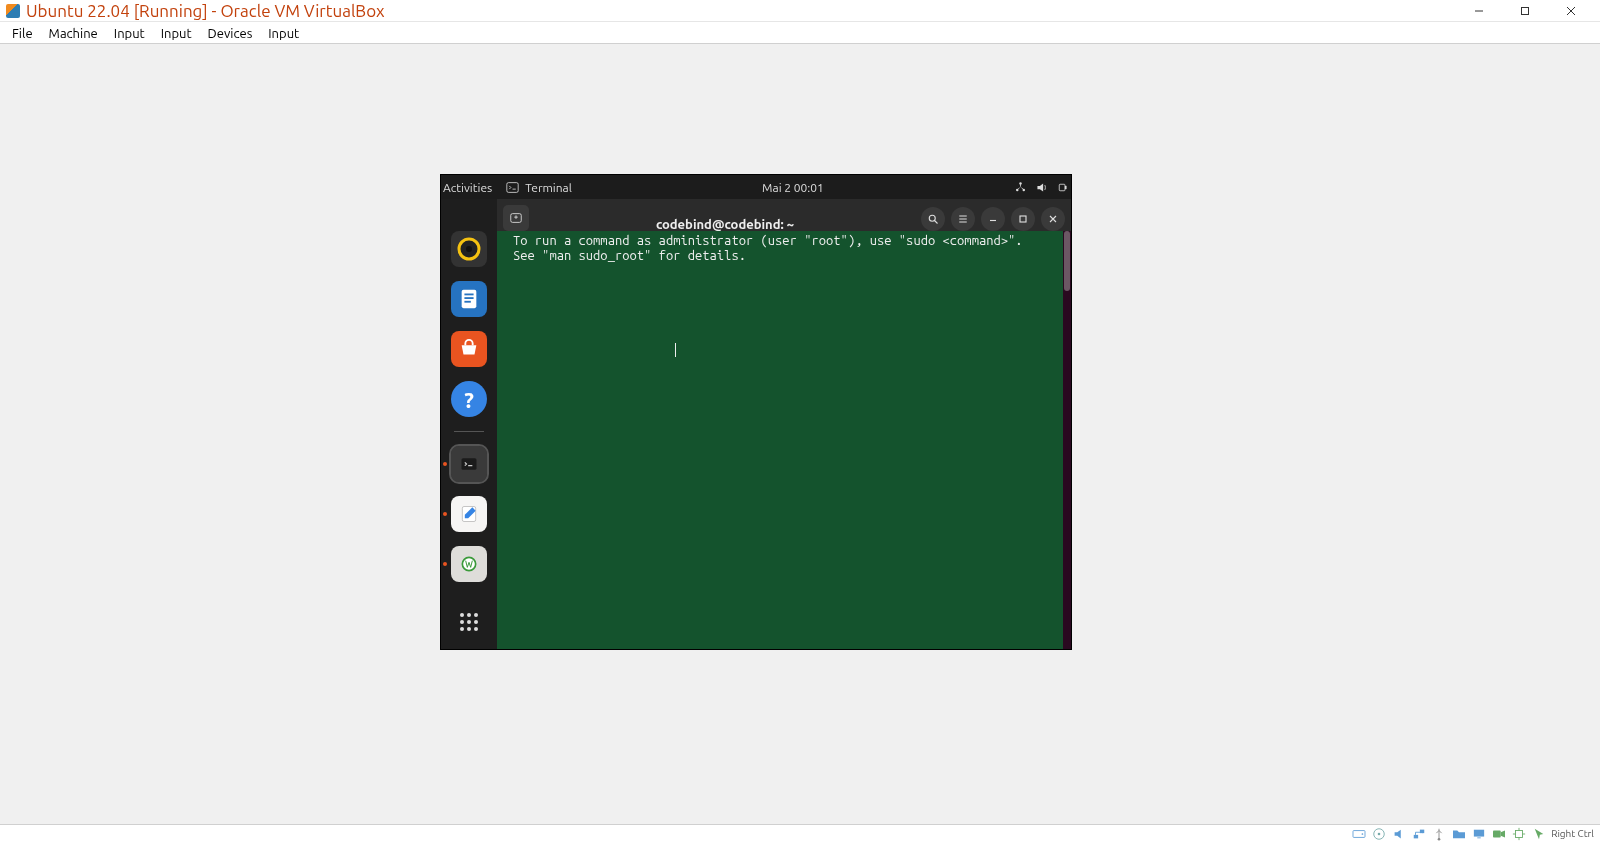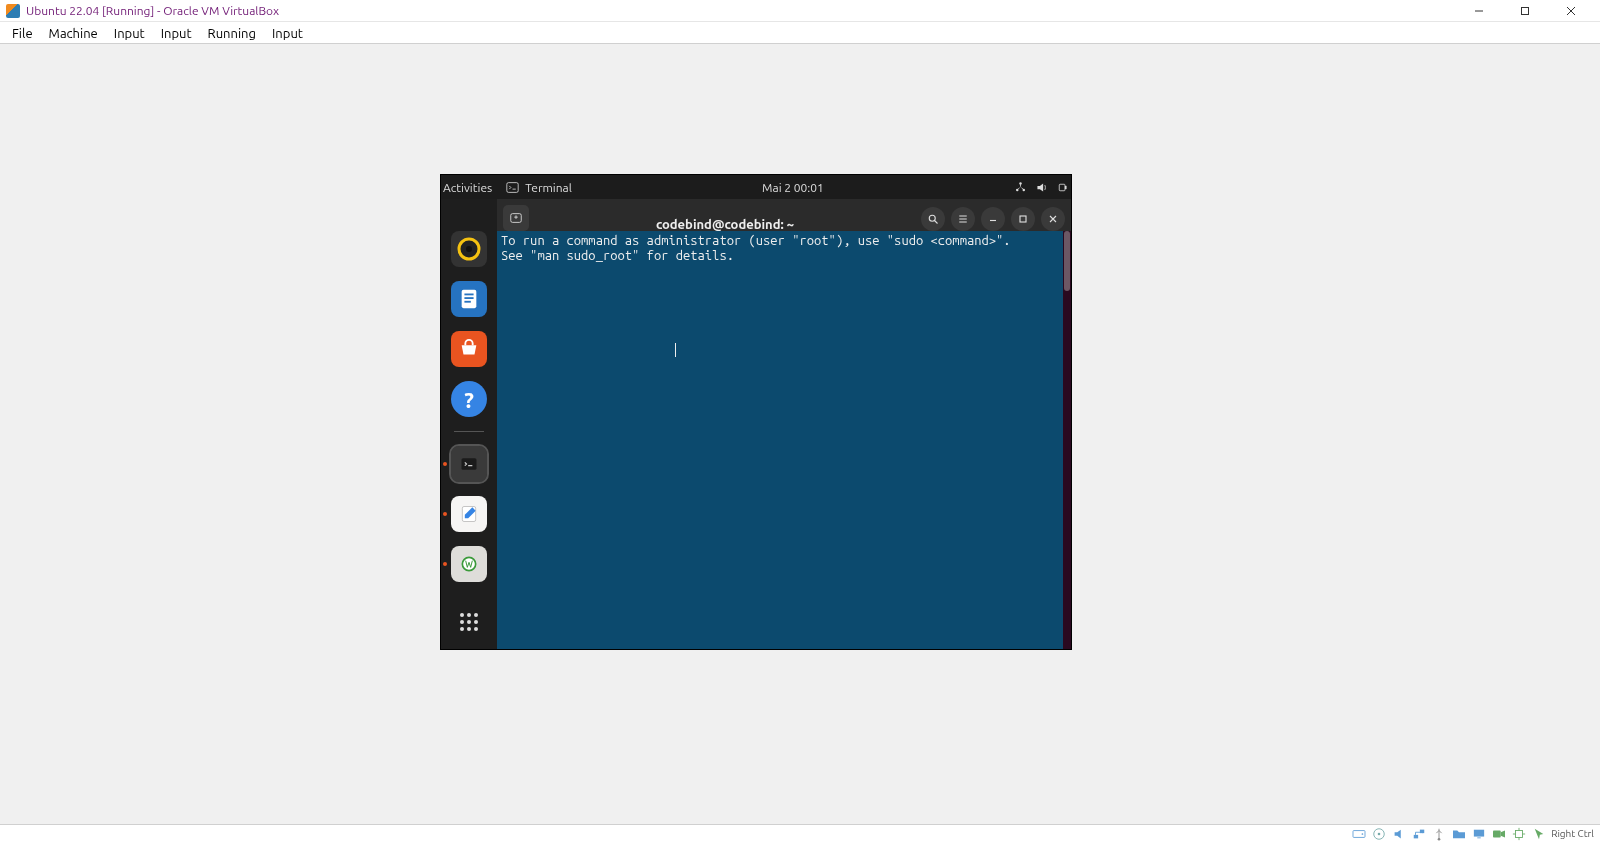--- a/index.html
+++ b/index.html
@@ -12,22 +12,22 @@
   position: relative;
 }
 
 
 .vb-titlebar {
   height: 22px;
   background: #fff;
   display: flex;
   align-items: center;
   padding: 0 6px;
-  font-size: 12px;
-  color: #701a75;
+  font-size: 17px;
+  color: #c2410c;
   border-bottom: 1px solid #e6e6e6;
 }
 .vb-titlebar .vb-icon {
   width: 14px;
   height: 14px;
   background: linear-gradient(135deg,#f08a1f 40%,#2d7db3 40%);
   margin-right: 6px;
   border-radius: 2px;
 }
 .vb-titlebar .spacer { flex: 1; }
@@ -150,26 +150,26 @@
   position:absolute; left:-8px; top:50%; transform:translateY(-50%);
   width:4px; height:4px; border-radius:50%; background:#e95420;
 }
 .dock .sep { width:30px; height:1px; background:#555; }
 
 
 .term-body {
   position:absolute;
   left:56px; right:0;
   top:56px; bottom:0;
-  background:#0c4a6e;
+  background:#14532d;
   color:#eee;
   font-family: "Ubuntu Mono","DejaVu Sans Mono",monospace;
   font-size:13px;
   line-height:1.15;
-  padding:2px 4px;
+  padding:2px 16px;
 }
 .term-scrollbar {
   position:absolute; right:0; top:0; bottom:0; width:8px;
   background:#2a0920;
 }
 .term-scrollbar .thumb { position:absolute; left:1px; right:1px; top:0; height:60px; background:#6c5764; border-radius:3px; }
 
 .prompt-user { color:#8ae234; font-weight:bold; }
 .prompt-colon { color:#eee; }
 .prompt-path { color:#729fcf; font-weight:bold; }
@@ -204,21 +204,21 @@
         <path d="M1 1l8 8M9 1l-8 8" stroke="#333"></path>
       </svg>
   </div>
 </div>
 
 <div class="vb-menubar">
   <div class="vb-menu-item">File</div>
   <div class="vb-menu-item">Machine</div>
   <div class="vb-menu-item">Input</div>
   <div class="vb-menu-item">Input</div>
-  <div class="vb-menu-item">Running</div>
+  <div class="vb-menu-item">Devices</div>
   <div class="vb-menu-item">Input</div>
 </div>
 
 <div class="vb-client">
 
   <div class="guest">
 
     <div class="gnome-top">
       <span>Activities</span>
       <span class="app-ind">

